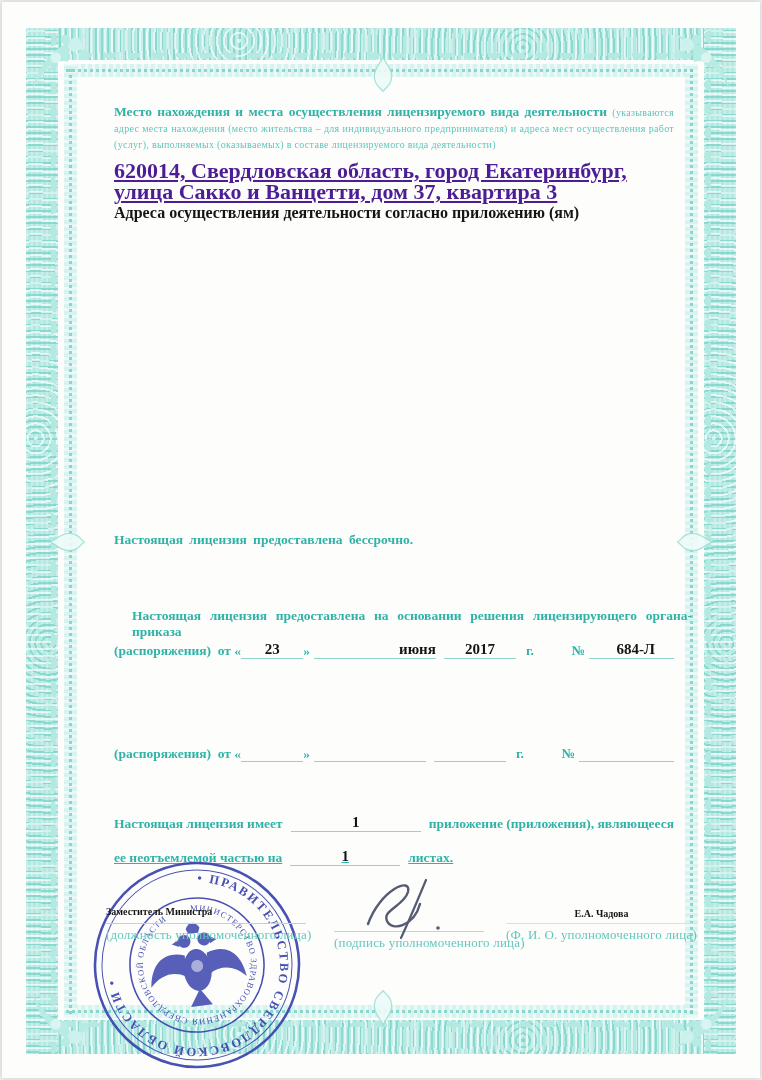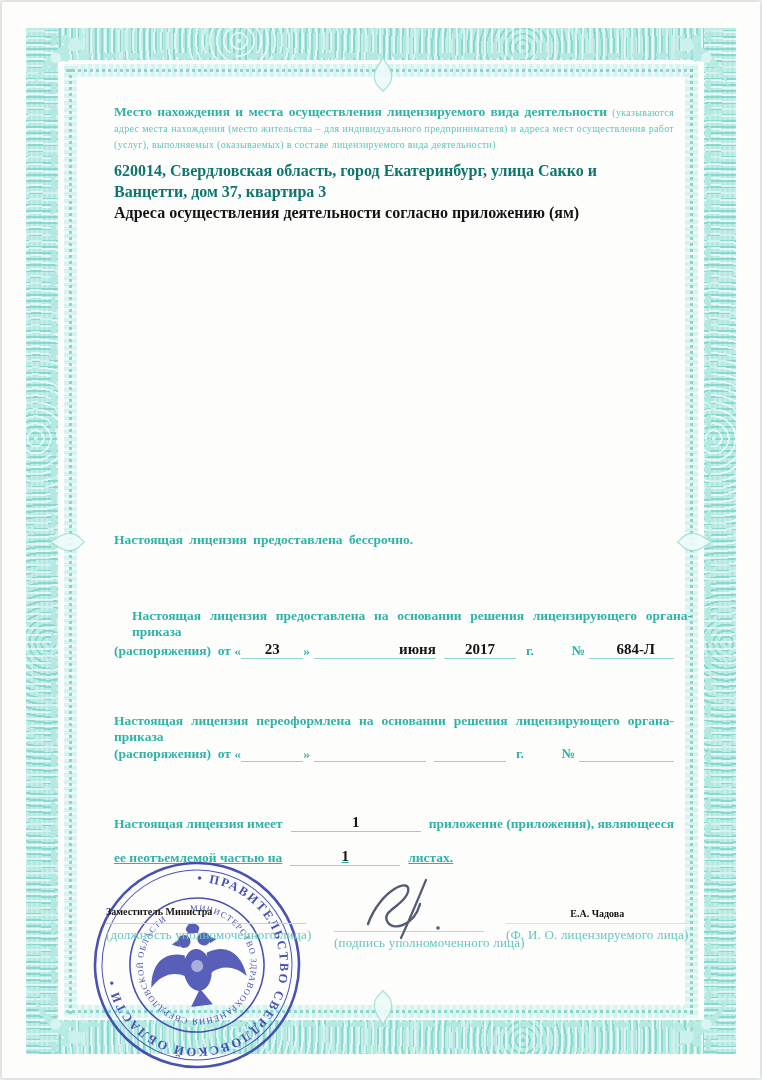--- a/index.html
+++ b/index.html
@@ -70,21 +70,21 @@
   .orn-top{left:368px;top:52px;}
   .orn-bottom{left:368px;bottom:50px;transform:scaleY(-1);}
   .orn-left{left:52px;top:520px;transform:rotate(-90deg);}
   .orn-right{right:52px;top:520px;transform:rotate(90deg);}
 
   
   .content{position:absolute;left:112px;width:560px;}
   .teal{color:#2fb3a7;}
   .head-title{font-weight:700;font-size:13.5px;line-height:15px;text-align:justify;}
   .head-note{font-weight:400;font-size:10px;color:#5ec6ba;letter-spacing:.3px;}
-  .address{margin-top:8px;font-weight:700;font-size:16px;line-height:21px;color:#0f766e;}
+  .address{margin-top:8px;font-weight:700;font-size:22px;line-height:21px;color:#4c1d95;text-decoration:underline;}
   .attach{font-weight:700;font-size:16px;color:#151515;margin-top:2px;}
 
   .clause{font-weight:700;font-size:13.5px;color:#2fb3a7;}
   .clause-just{text-align:justify;text-align-last:justify;}
   .fill-line{display:flex;align-items:flex-end;}
   .blank{
     display:inline-block;border-bottom:1.6px solid #8fd5cc;
     text-align:center;color:#151515;font-weight:700;font-size:15px;line-height:17px;
   }
   .lbl{white-space:pre;}
@@ -190,21 +190,20 @@
     <span class="lbl">(распоряжения)  от «</span>
     <span class="blank" style="width:62px;">23</span>
     <span class="lbl">»</span>
     <span class="blank" style="width:112px;margin-left:4px;text-align:right;padding-left:10px;">июня</span>
     <span class="blank" style="width:72px;margin-left:8px;">2017</span>
     <span class="lbl" style="margin-left:10px;">г.</span>
     <span class="lbl" style="margin-left:38px;">№</span>
     <span class="blank" style="flex:1;margin-left:4px;text-align:center;padding-left:8px;">684-Л</span>
   </div>
 
-  <div class="content clause clause-just" style="top:711px;">Настоящая лицензия переоформлена на основании решения лицензирующего органа-приказа</div>
   <div class="content clause fill-line" style="top:744px;">
     <span class="lbl">(распоряжения)  от «</span>
     <span class="blank" style="width:62px;"></span>
     <span class="lbl">»</span>
     <span class="blank" style="width:112px;margin-left:4px;"></span>
     <span class="blank" style="width:72px;margin-left:8px;"></span>
     <span class="lbl" style="margin-left:10px;">г.</span>
     <span class="lbl" style="margin-left:38px;">№</span>
     <span class="blank" style="flex:1;margin-left:4px;"></span>
   </div>
@@ -226,21 +225,21 @@
       <div class="sig-line" style="height:6px;"></div>
       <div class="sig-cap">(должность уполномоченного лица)</div>
     </div>
     <div class="sig-col" style="width:150px;margin-left:28px;">
       <div class="sig-line" style="height:25px;"></div>
       <div class="sig-cap">(подпись уполномоченного лица)</div>
     </div>
     <div class="sig-col" style="flex:1;margin-left:22px;">
       <div class="sig-name" style="margin-top:2px;">Е.А. Чадова</div>
       <div class="sig-line" style="height:4px;border-bottom-color:#c6ebe6;"></div>
-      <div class="sig-cap">(Ф. И. О.  лицензируемого лица)</div>
+      <div class="sig-cap">(Ф. И. О.  уполномоченного лица)</div>
     </div>
   </div>
 
   <div class="sig-scribble">
     <svg viewBox="0 0 120 66">
       <path d="M14,50 C26,16 58,2 54,18 C50,32 28,36 33,47 C38,58 60,52 66,30" fill="none" stroke="#565b74" stroke-width="2.4" stroke-linecap="round"></path>
       <path d="M72,6 C62,30 55,47 47,64" fill="none" stroke="#565b74" stroke-width="2.2" stroke-linecap="round"></path>
       <circle cx="84" cy="54" r="1.8" fill="#565b74"></circle>
     </svg>
   </div>

